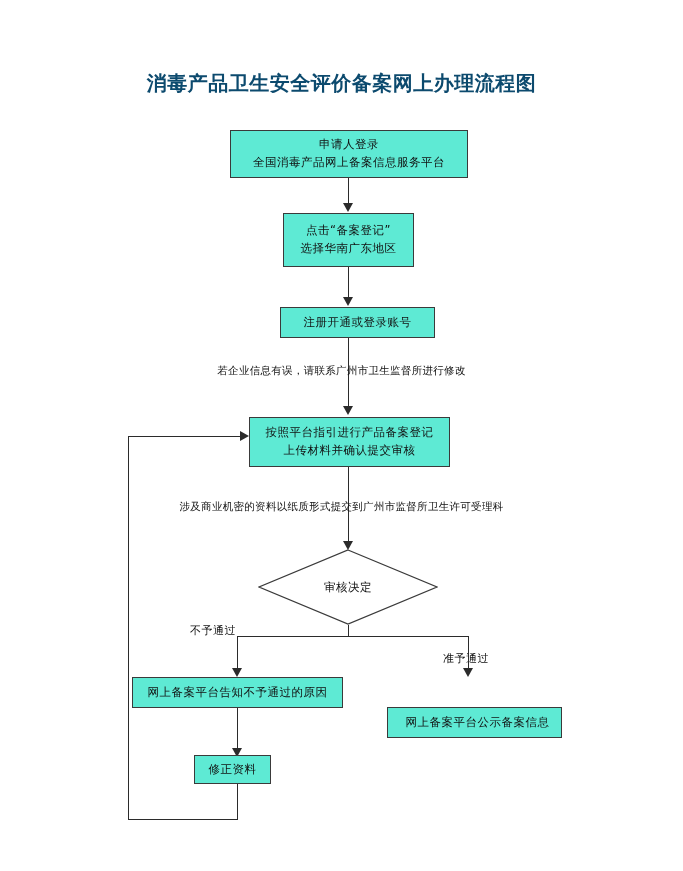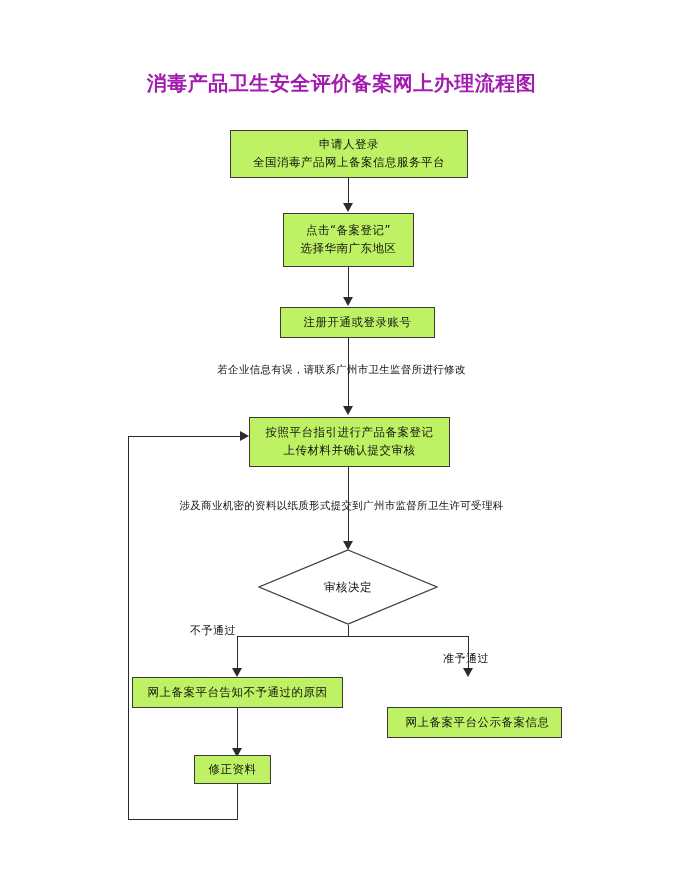--- a/index.html
+++ b/index.html
@@ -20,48 +20,47 @@
   }
   #flow-title {
     position: absolute;
     left: 0;
     top: 70px;
     width: 683px;
     text-align: center;
     font-size: 20px;
     font-weight: bold;
     letter-spacing: 0.5px;
-    color: #a21caf;
+    color: #0c4a6e;
   }
   .node {
     position: absolute;
     box-sizing: border-box;
     border: 1px solid #3a3a3a;
-    background: #bef264;
+    background: #5eead4;
     display: flex;
     flex-direction: column;
     align-items: center;
     justify-content: center;
     text-align: center;
     font-size: 11.5px;
     line-height: 1.55;
     color: #111111;
     letter-spacing: 0.5px;
     padding: 2px 6px;
   }
   .node .ln { display: block; white-space: nowrap; }
   .note {
     position: absolute;
     font-size: 10.5px;
     line-height: 1.3;
     color: #111111;
     letter-spacing: 0.3px;
     white-space: nowrap;
     text-align: center;
-    font-family: Liberation Mono, monospace;
   }
   .edge-label {
     position: absolute;
     font-size: 11px;
     color: #111111;
     letter-spacing: 0.5px;
     white-space: nowrap;
   }
   .vline {
     position: absolute;

